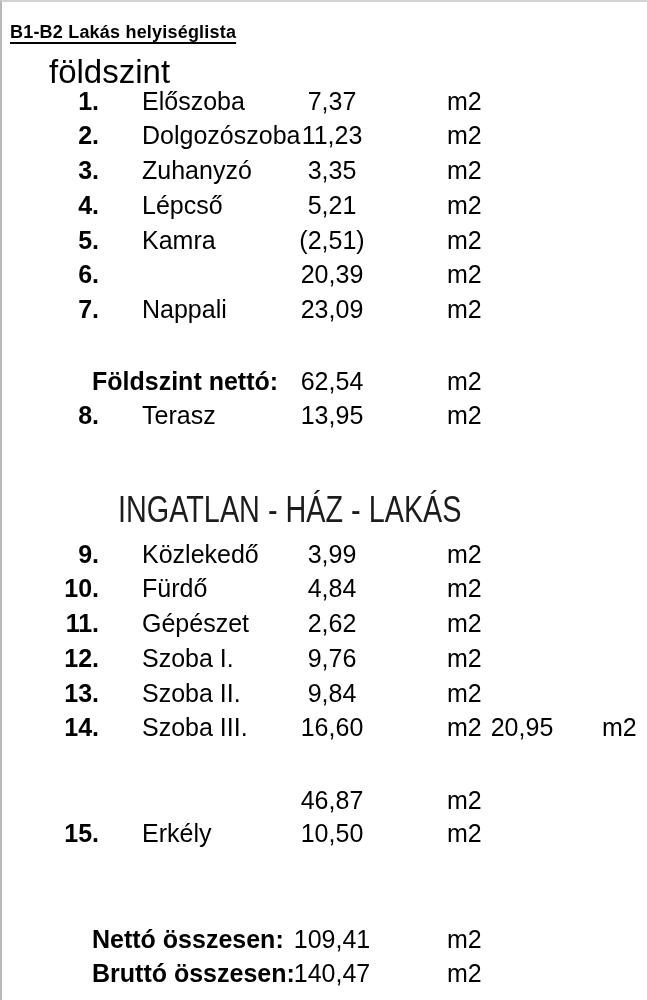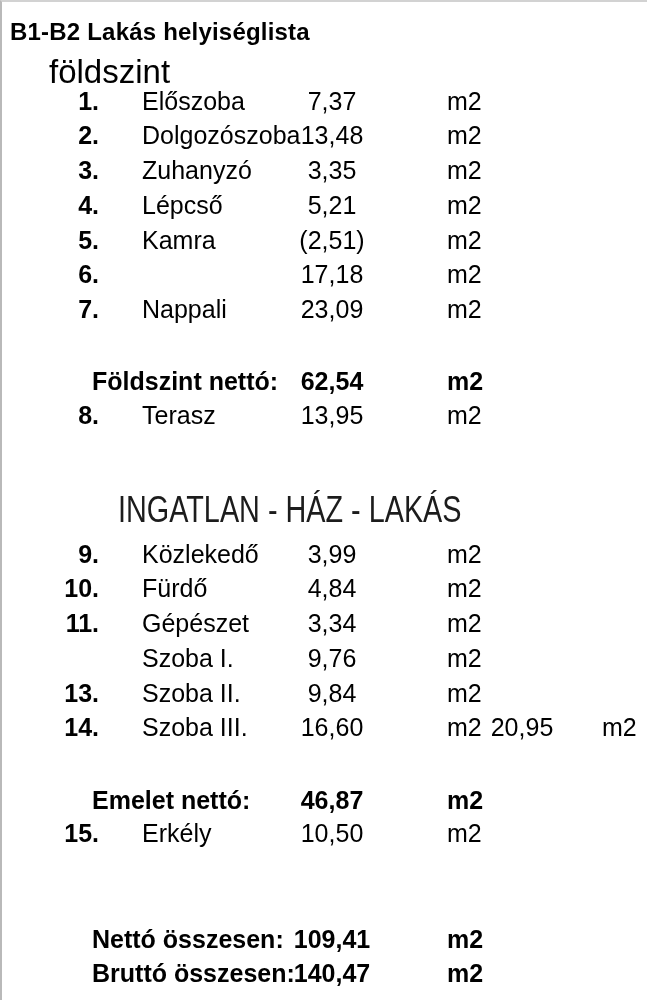--- a/index.html
+++ b/index.html
@@ -9,21 +9,22 @@
     background:#ffffff;
     color:#000000;
     font-family:"Liberation Sans","DejaVu Sans",sans-serif;
     overflow:hidden;
     border-top:2px solid #d2d2d2;
     border-left:2px solid #b9b9b9;
     box-sizing:border-box;
   }
   .title{
     position:absolute;left:8px;top:16px;
-    font-size:24px;font-weight:700;line-height:28px;
+    font-size:18px;font-weight:700;line-height:28px;
+    text-decoration:underline;
     text-decoration-thickness:2px;
     text-underline-offset:4px;
     letter-spacing:0.2px;
     white-space:nowrap;
   }
   .floor-label{
     position:absolute;left:47px;
     font-size:33px;line-height:34.7px;height:34.7px;
     white-space:nowrap;
   }
@@ -41,40 +42,40 @@
     white-space:nowrap;
   }
   .row span{position:absolute;top:0;height:34.7px;}
   .c-num{left:0;width:97px;text-align:right;font-weight:700;}
   .c-label{left:140px;}
   .c-val{left:230px;width:200px;text-align:center;}
   .c-unit{left:445px;}
   .c-val2{left:455px;width:130px;text-align:center;}
   .c-unit2{left:600px;}
   .c-sublabel{left:90px;font-weight:700;}
-  .row.sub .c-val,.row.sub .c-unit{font-weight:700;}
+  .row.sub .c-val,.row.sub .c-unit{font-weight:400;}
 </style>
 </head>
 <body>
 
 <div class="page">
   <div class="title">B1-B2 Lakás helyiséglista</div>
   <div class="floor-label" style="top:53px">földszint</div>
   <div class="watermark">INGATLAN - HÁZ - LAKÁS</div>
   <div id="rows-root">
       <div class="row" style="top: 81.7px;">
         <span class="c-num">1.</span>
         <span class="c-label">Előszoba</span>
         <span class="c-val">7,37</span>
         <span class="c-unit">m2</span>
       </div>
       <div class="row" style="top: 116.4px;">
         <span class="c-num">2.</span>
         <span class="c-label">Dolgozószoba</span>
-        <span class="c-val">13,48</span>
+        <span class="c-val">11,23</span>
         <span class="c-unit">m2</span>
       </div>
       <div class="row" style="top: 151.1px;">
         <span class="c-num">3.</span>
         <span class="c-label">Zuhanyzó</span>
         <span class="c-val">3,35</span>
         <span class="c-unit">m2</span>
       </div>
       <div class="row" style="top: 185.8px;">
         <span class="c-num">4.</span>
@@ -83,21 +84,21 @@
         <span class="c-unit">m2</span>
       </div>
       <div class="row" style="top: 220.5px;">
         <span class="c-num">5.</span>
         <span class="c-label">Kamra</span>
         <span class="c-val">(2,51)</span>
         <span class="c-unit">m2</span>
       </div>
       <div class="row" style="top: 255.2px;">
         <span class="c-num">6.</span>
-        <span class="c-val">17,18</span>
+        <span class="c-val">20,39</span>
         <span class="c-unit">m2</span>
       </div>
       <div class="row" style="top: 289.9px;">
         <span class="c-num">7.</span>
         <span class="c-label">Nappali</span>
         <span class="c-val">23,09</span>
         <span class="c-unit">m2</span>
       </div>
       <div class="row sub" style="top: 361.7px;">
         <span class="c-sublabel">Földszint nettó:</span>
@@ -118,44 +119,44 @@
       </div>
       <div class="row" style="top: 569.4px;">
         <span class="c-num">10.</span>
         <span class="c-label">Fürdő</span>
         <span class="c-val">4,84</span>
         <span class="c-unit">m2</span>
       </div>
       <div class="row" style="top: 604.1px;">
         <span class="c-num">11.</span>
         <span class="c-label">Gépészet</span>
-        <span class="c-val">3,34</span>
+        <span class="c-val">2,62</span>
         <span class="c-unit">m2</span>
       </div>
       <div class="row" style="top: 638.8px;">
+        <span class="c-num">12.</span>
         <span class="c-label">Szoba I.</span>
         <span class="c-val">9,76</span>
         <span class="c-unit">m2</span>
       </div>
       <div class="row" style="top: 673.5px;">
         <span class="c-num">13.</span>
         <span class="c-label">Szoba II.</span>
         <span class="c-val">9,84</span>
         <span class="c-unit">m2</span>
       </div>
       <div class="row" style="top: 708.2px;">
         <span class="c-num">14.</span>
         <span class="c-label">Szoba III.</span>
         <span class="c-val">16,60</span>
         <span class="c-unit">m2</span>
         <span class="c-val2">20,95</span>
         <span class="c-unit2">m2</span>
       </div>
       <div class="row sub" style="top: 780.7px;">
-        <span class="c-sublabel">Emelet nettó:</span>
         <span class="c-val">46,87</span>
         <span class="c-unit">m2</span>
       </div>
       <div class="row" style="top: 814.2px;">
         <span class="c-num">15.</span>
         <span class="c-label">Erkély</span>
         <span class="c-val">10,50</span>
         <span class="c-unit">m2</span>
       </div>
       <div class="row sub" style="top: 919.7px;">

